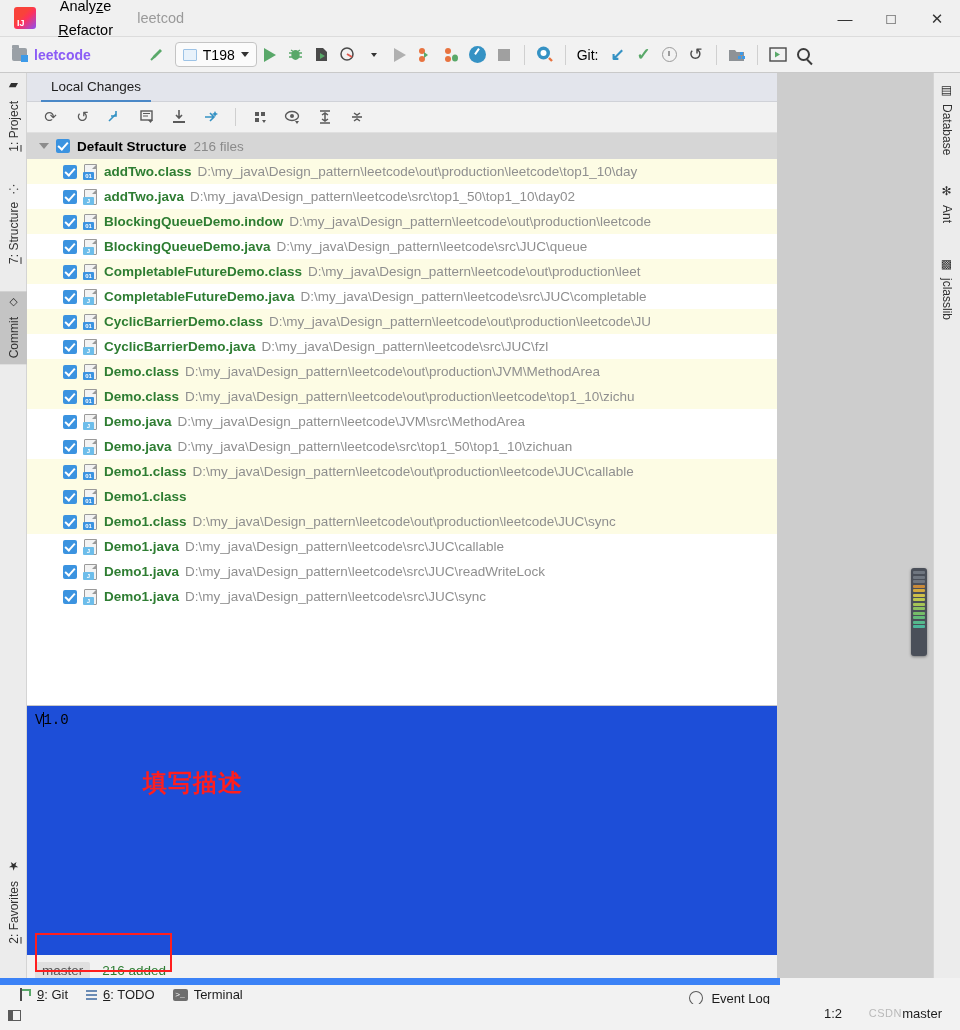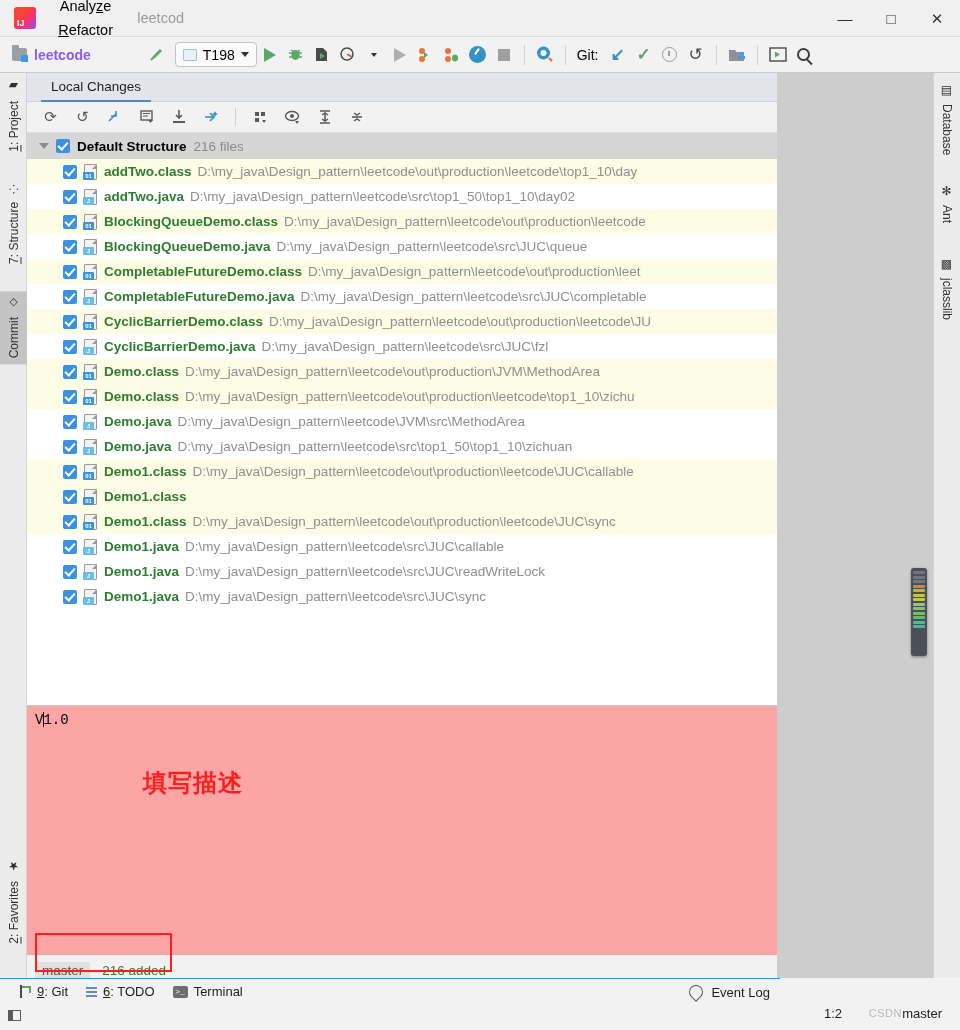--- a/index.html
+++ b/index.html
@@ -189,21 +189,21 @@
   .fpath{color:#8f8f8f;}
   .vscroll {
     position:absolute; left:760px; top:60px; width:11px; height:572px; background:#f5f5f5;
   }
   .vthumb { position:absolute; left:1px; top:2px; width:9px; height:48px; background:#b9b9b9; border-radius:4px; }
   .list-right-gap { position:absolute; left:750px; top:60px; width:156px; height:572px; background:#cdcdcd; }
 
   
   .msgarea {
     position:absolute; left:0; top:632px; width:750px; height:250px;
-    background:#fca5a5; border-top:1px solid #c8c8c8;
+    background:#1d4ed8; border-top:1px solid #c8c8c8;
   }
   .msgtxt {
     position:absolute; left:8px; top:6px; font-family:"Liberation Mono", monospace;
     font-size:14px; color:#000; white-space:pre;
   }
   .caretbar {
     display:inline-block; width:1px; height:15px; background:#000;
     vertical-align:-3px; margin:0 -0.5px;
   }
   .anno-cn {
@@ -244,21 +244,21 @@
   .rpanel{position:absolute;left:777px;top:73px;width:156px;height:905px;background:#cdcdcd;}
   .gauge{
     position:absolute;right:6px;top:495px;width:16px;height:88px;
     background:#4a4f59;border-radius:3px;padding:3px 2px;
     display:flex;flex-direction:column;gap:1.5px;
     box-shadow:0 1px 3px rgba(0,0,0,.4);
   }
   .gseg{height:3px;border-radius:1px;}
 
   
-  .statusbar{position:absolute;left:0;top:978px;width:780px;height:26px;background:#f2f2f2;border-top:1px solid #3b82f6;
+  .statusbar{position:absolute;left:0;top:978px;width:780px;height:26px;background:#f2f2f2;border-top:7px solid #3b82f6;
     display:flex;align-items:center;}
   .sb-item{display:flex;align-items:center;gap:6px;margin-left:18px;font-size:13px;color:#1d1d1d;}
   .sb-item .u{text-decoration:underline;}
   .sb-right{position:absolute;right:10px;top:0;height:26px;display:flex;align-items:center;gap:8px;}
   .bell{width:14px;height:14px;border:1.7px solid #5a5a5a;border-radius:50% 50% 50% 0;transform:rotate(-45deg);}
   .gitbr{width:13px;height:13px;position:relative;}
   .gitbr::before{content:"";position:absolute;left:2px;top:0;width:2px;height:13px;background:#4a4a4a;}
   .gitbr::after{content:"";position:absolute;left:4px;top:1px;width:7px;height:5px;border:2px solid #59a869;border-left:none;border-bottom:none;}
   .todo-ico{display:flex;flex-direction:column;gap:2px;}
   .todo-ico i{display:block;width:11px;height:2px;background:#6a8bb5;}
@@ -537,21 +537,21 @@
             </span>
             <span class="fname">addTwo.java</span>
             <span class="fpath">D:\my_java\Design_pattern\leetcode\src\top1_50\top1_10\day02</span>
           </div>
           <div class="row alt">
             <span class="cbx"></span>
             <span class="fi cls">
               <span class="pg"></span>
               <span class="bdg">01</span>
             </span>
-            <span class="fname">BlockingQueueDemo.class</span>
+            <span class="fname">BlockingQueueDemo.indow</span>
             <span class="fpath">D:\my_java\Design_pattern\leetcode\out\production\leetcode</span>
           </div>
           <div class="row plain">
             <span class="cbx"></span>
             <span class="fi jav">
               <span class="pg"></span>
               <span class="bdg">J</span>
             </span>
             <span class="fname">BlockingQueueDemo.java</span>
             <span class="fpath">D:\my_java\Design_pattern\leetcode\src\JUC\queue</span>

